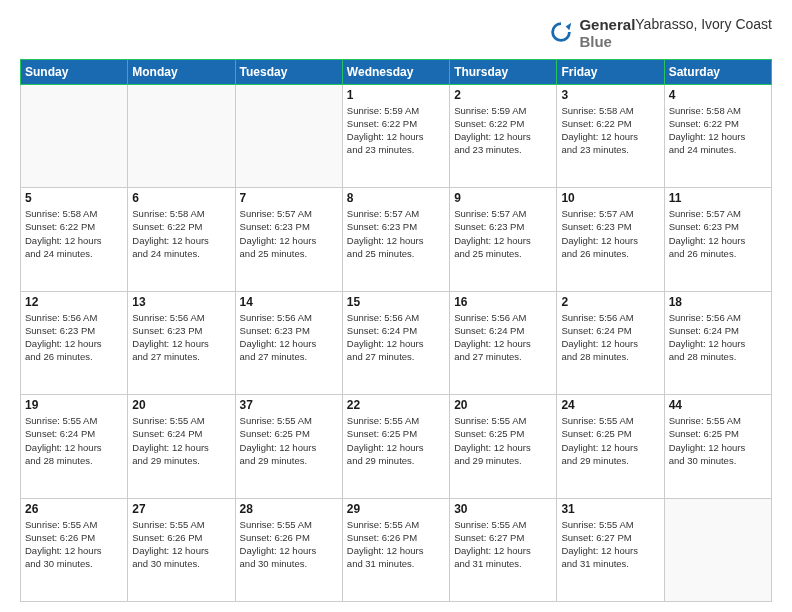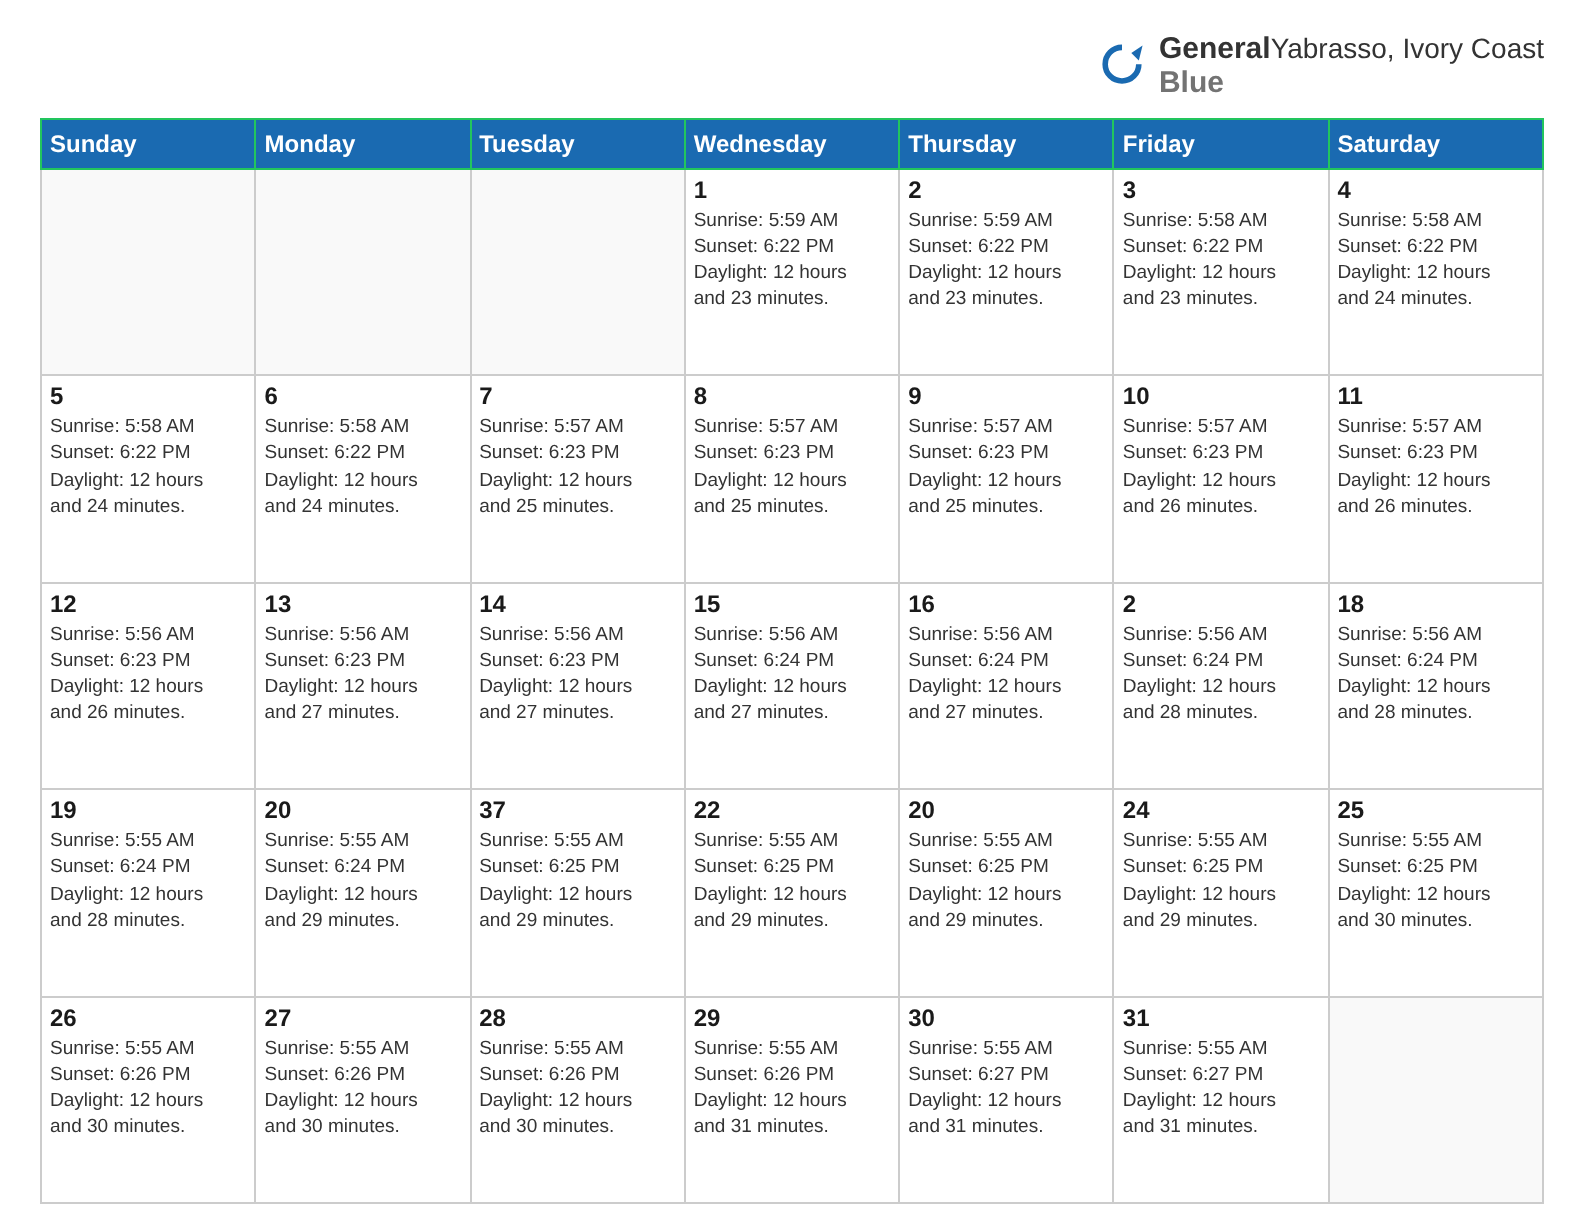--- a/index.html
+++ b/index.html
@@ -295,21 +295,21 @@
 and 29 minutes.</div>
           </td>
           <td>
             <div class="day-num">24</div>
             <div class="day-info" style="white-space: pre-line;">Sunrise: 5:55 AM
 Sunset: 6:25 PM
 Daylight: 12 hours
 and 29 minutes.</div>
           </td>
           <td>
-            <div class="day-num">25</div>
+            <div class="day-num">44</div>
             <div class="day-info" style="white-space: pre-line;">Sunrise: 5:55 AM
 Sunset: 6:25 PM
 Daylight: 12 hours
 and 30 minutes.</div>
           </td>
         </tr>
         <tr>
           <td>
             <div class="day-num">26</div>
             <div class="day-info" style="white-space: pre-line;">Sunrise: 5:55 AM

